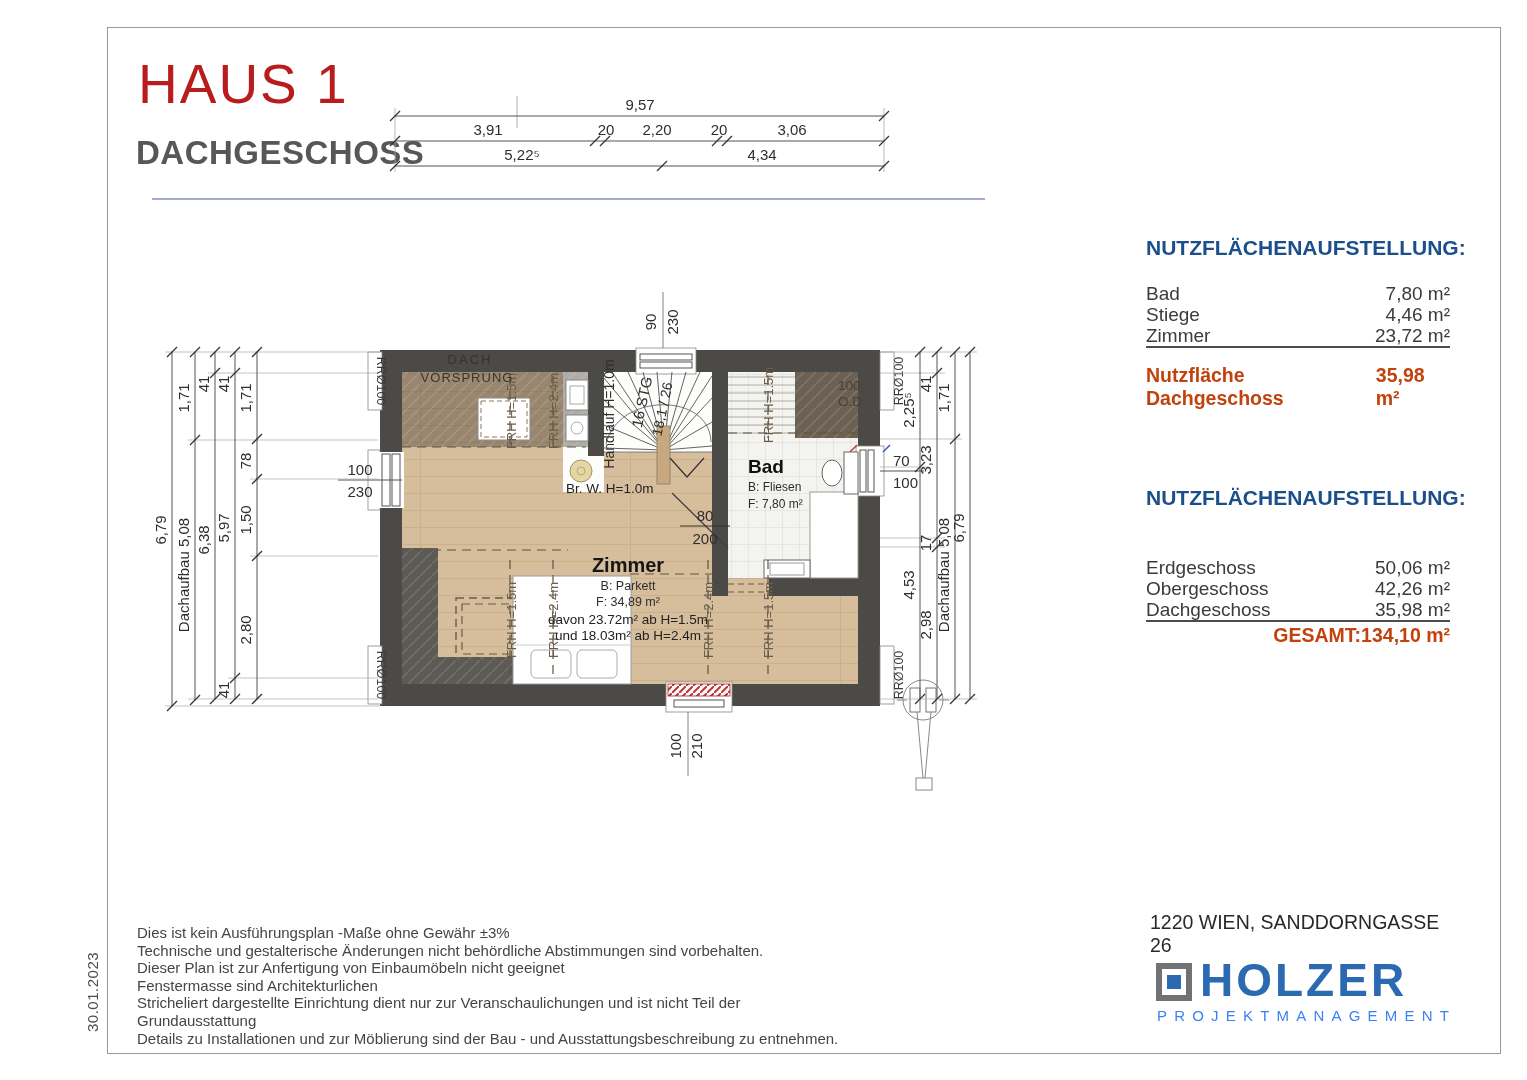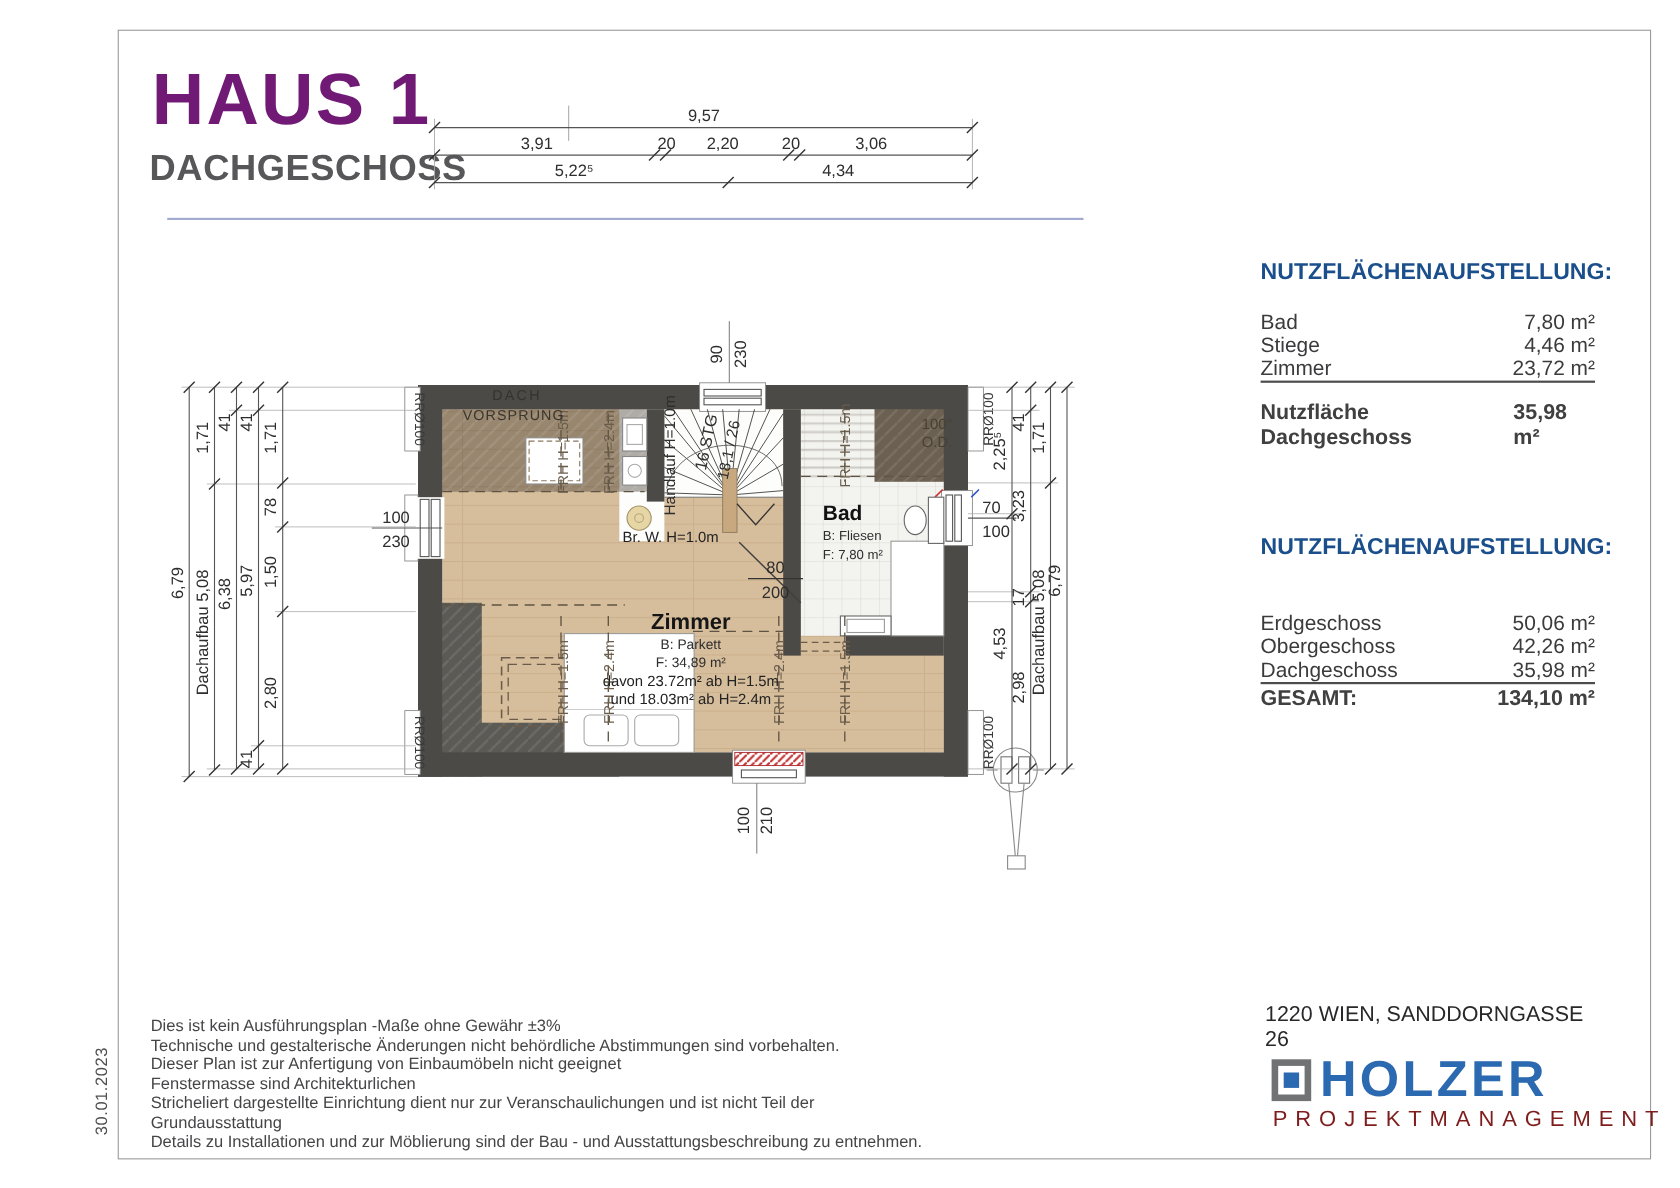--- a/index.html
+++ b/index.html
@@ -1,42 +1,42 @@
 <!DOCTYPE html>
 <html><head>
 <meta charset="utf-8">
 <style>
   html,body{margin:0;padding:0;}
   body{width:1527px;height:1080px;position:relative;background:#fff;
        font-family:"Liberation Sans",sans-serif;overflow:hidden;color:#2b2b2b;}
   .frame{position:absolute;left:107px;top:27px;width:1392px;height:1025px;border:1px solid #9a9a9a;}
-  .title-main{position:absolute;left:138px;top:52px;font-size:66px;font-weight:bold;color:#701a75;letter-spacing:2px;}
+  .title-main{position:absolute;left:138px;top:52px;font-size:55px;font-weight:normal;color:#b91c1c;letter-spacing:2px;}
   .title-sub{position:absolute;left:136px;top:134px;font-size:33px;font-weight:bold;color:#57575a;letter-spacing:0.5px;}
   .title-rule{position:absolute;left:152px;top:198px;width:833px;height:2px;background:#a3abd2;}
   svg.plansvg{position:absolute;left:0;top:0;}
   svg text{font-family:"Liberation Sans",sans-serif;}
   .dim{font-size:15px;fill:#2e2e2e;}
   .dimsm{font-size:14px;fill:#2e2e2e;}
   .frh{font-size:13px;fill:#6a5d4b;}
   .rr{font-size:12.5px;fill:#3a3a3a;}
   .roomtitle{font-size:20px;font-weight:bold;fill:#161616;}
   .roomsub{font-size:12.5px;fill:#2e2e2e;}
   .roomnote{font-size:13.5px;fill:#222;}
   .tbl{position:absolute;left:1146px;width:304px;color:#3b3b3d;}
   .tbl-h{font-weight:bold;color:#1a4f8c;font-size:21px;}
   .trow{display:flex;justify-content:space-between;font-size:19px;line-height:21px;}
   .trow.u{border-bottom:2px solid #4c4c4c;}
-  .tsum{display:flex;justify-content:space-between;font-weight:bold;color:#404040;font-size:19.5px;}
+  .tsum{display:flex;justify-content:flex-end;font-weight:bold;color:#c2410c;font-size:19.5px;}
   .disc{position:absolute;left:137px;top:924px;width:740px;font-size:15px;line-height:17.6px;color:#454547;}
   .address{position:absolute;left:1150px;top:911px;width:302px;font-size:19.5px;color:#28282a;}
   .logo{position:absolute;left:1156px;top:961px;width:295px;height:80px;}
   .logo-icon{position:absolute;left:0;top:2px;width:24px;height:26px;border:6px solid #717274;background:#fff;}
   .logo-icon-inner{position:absolute;left:5px;top:6px;width:14px;height:14px;background:#2b69b1;}
   .logo-name{position:absolute;left:44px;top:-8px;font-size:46px;font-weight:bold;color:#2b69b1;letter-spacing:3px;}
-  .logo-sub{position:absolute;left:1px;top:46px;font-size:20px;letter-spacing:7.2px;color:#7f1d1d;white-space:nowrap;}
+  .logo-sub{position:absolute;left:1px;top:46px;font-size:15px;letter-spacing:7.2px;color:#3b82f6;white-space:nowrap;}
   .date-side{position:absolute;left:84px;top:1032px;transform:rotate(-90deg);transform-origin:0 0;
              font-size:15px;color:#4f4f51;letter-spacing:0.5px;}
 </style>
 </head>
 <body>
 
 <div class="frame"></div>
 
 <div class="title-main">HAUS 1</div>
 <div class="title-sub">DACHGESCHOSS</div>

